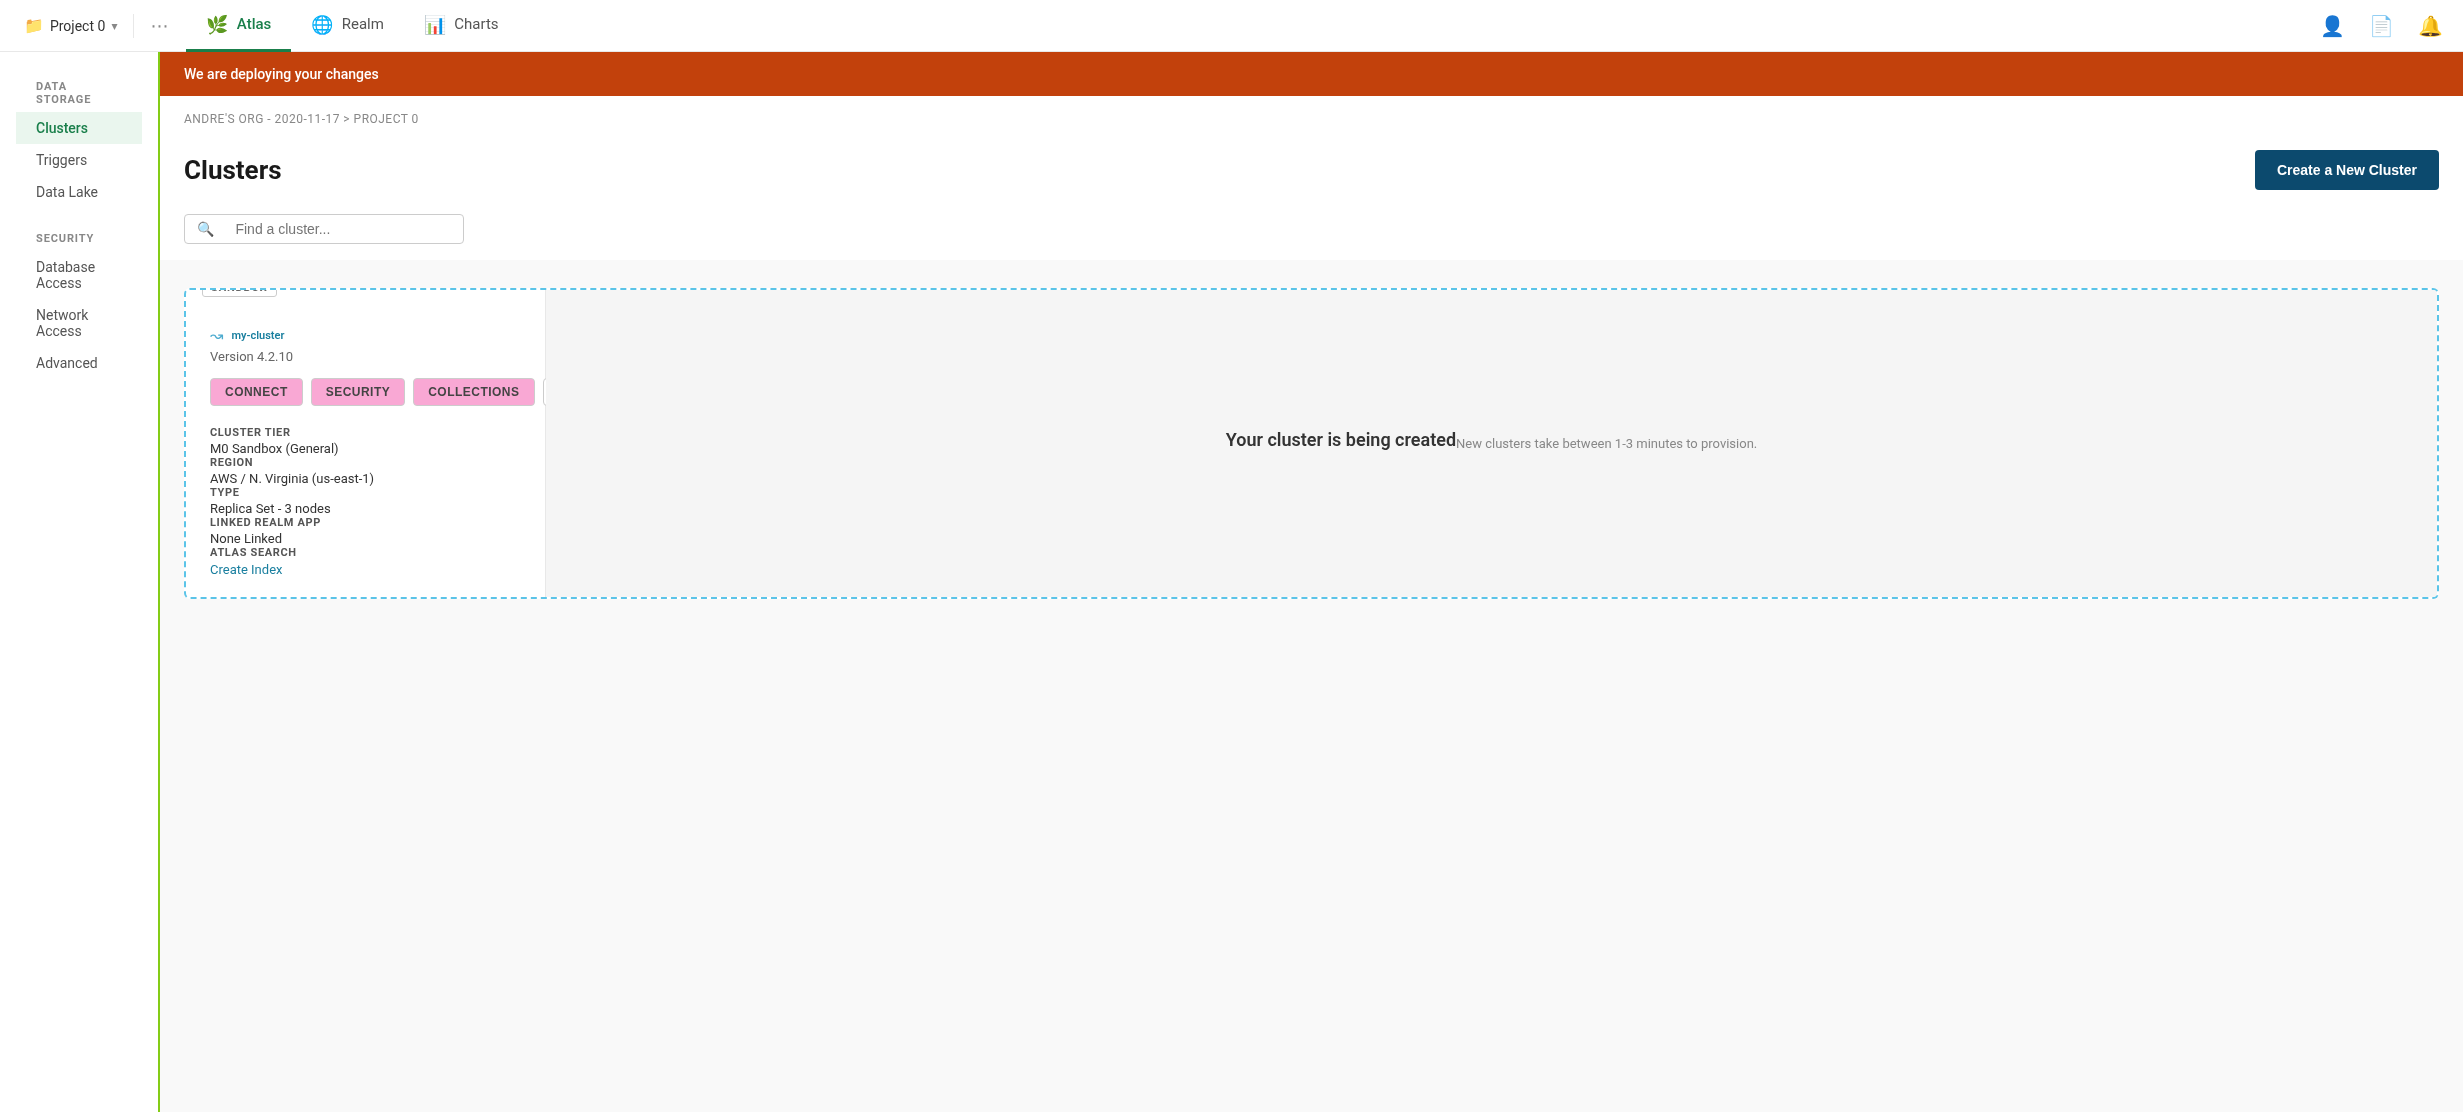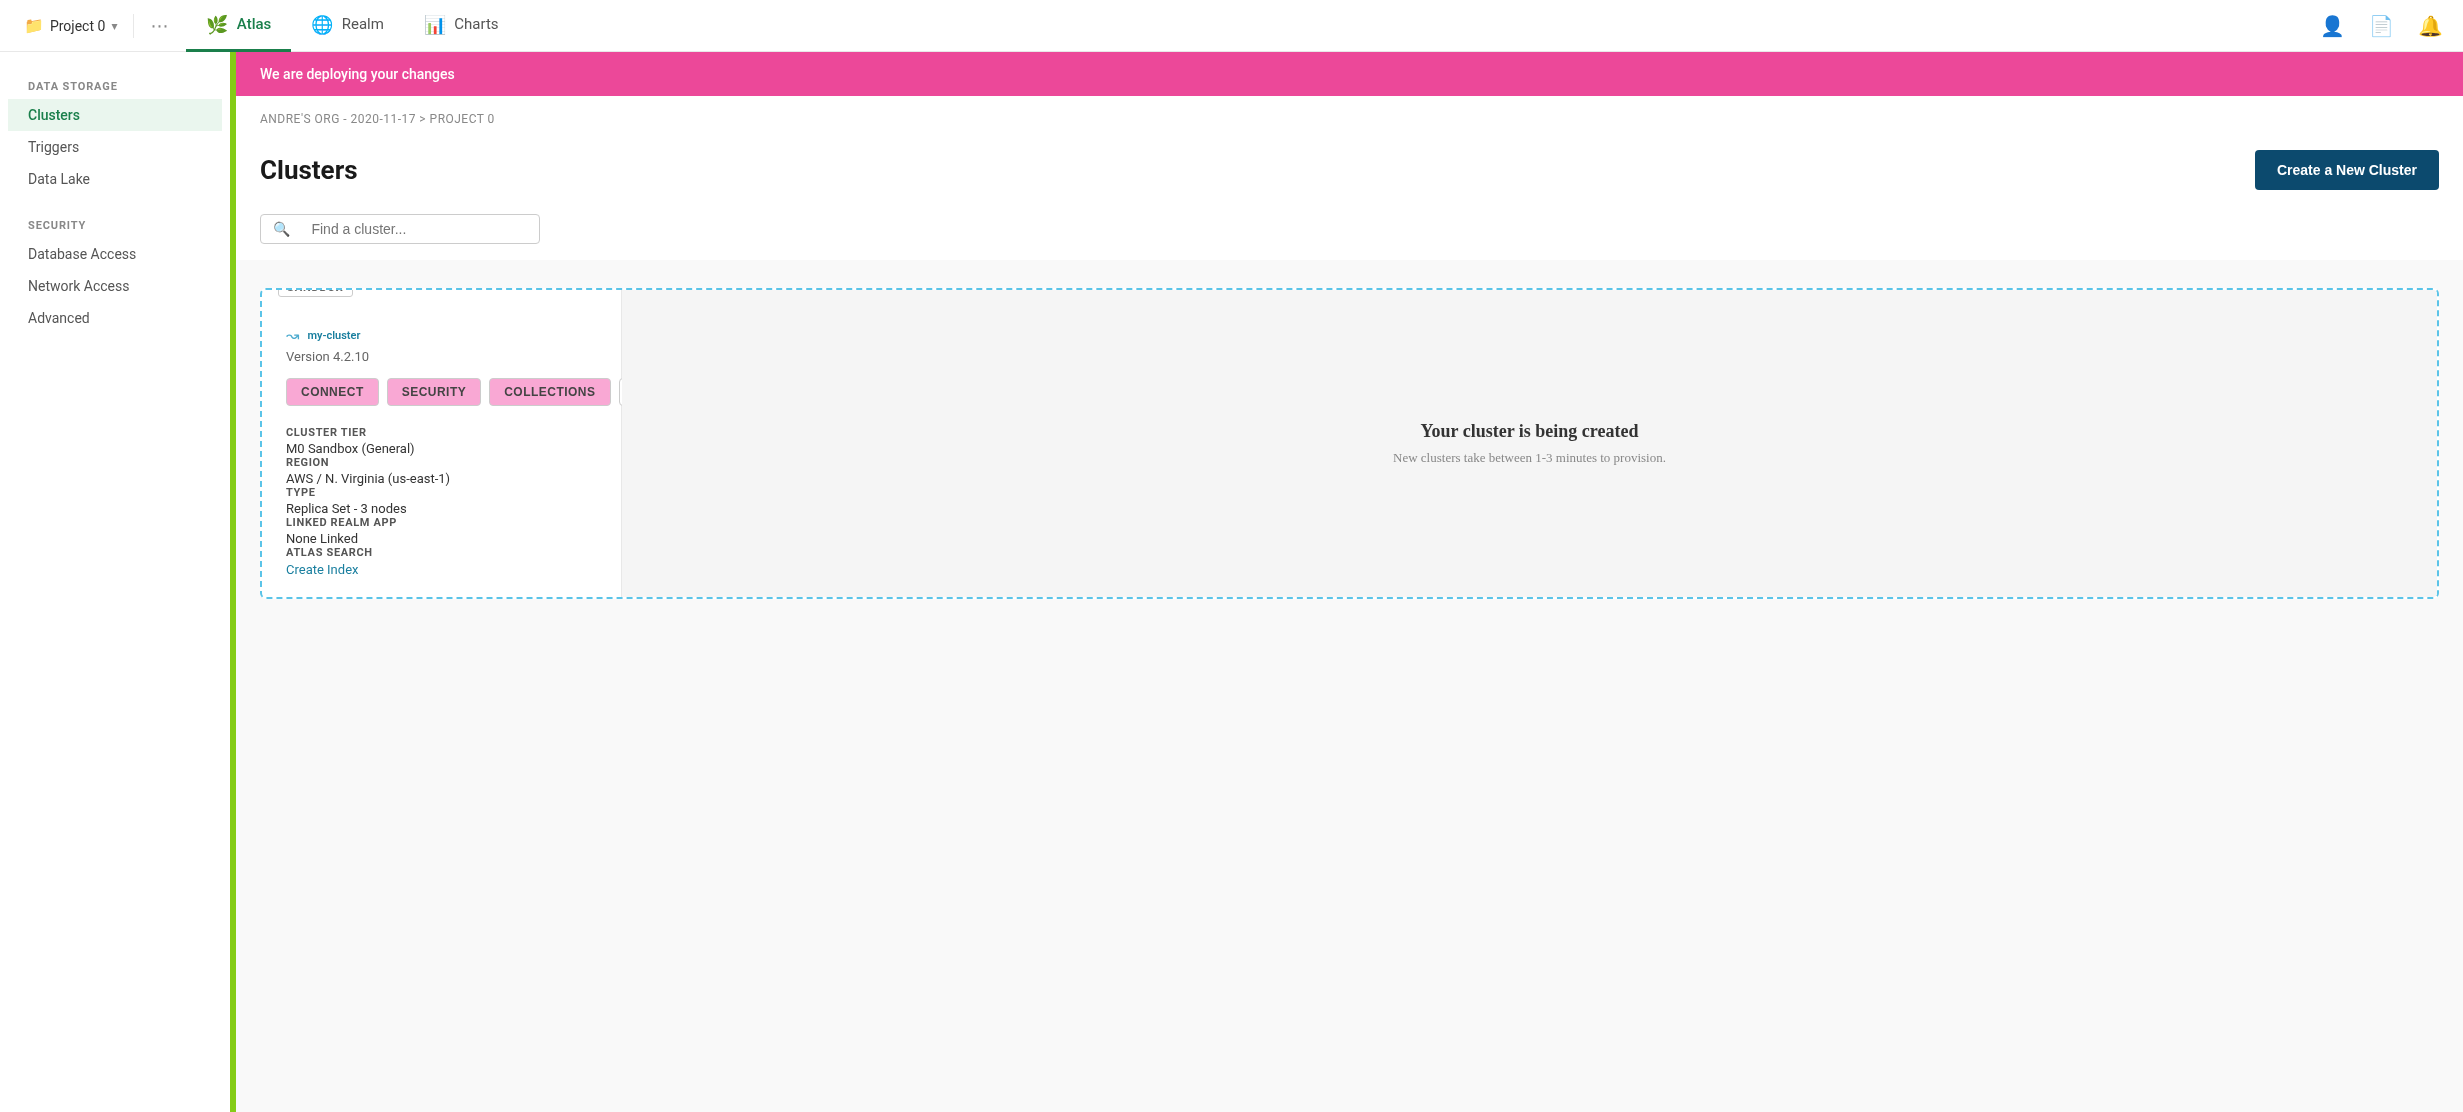--- a/index.html
+++ b/index.html
@@ -77,24 +77,24 @@
     }
 
     
     .layout {
       display: flex;
       min-height: calc(100vh - 52px);
     }
 
     
     .sidebar {
-      width: 236px;
-      background: #fff;
-      border-right: 6px solid #84cc16;
-      padding: 20px 8px;
+      width: 160px;
+      background: #fff;
+      border-right: 2px solid #84cc16;
+      padding: 20px 16px;
       flex-shrink: 0;
     }
     .sidebar-section-label {
       font-size: 11px;
       font-weight: 700;
       color: #888;
       letter-spacing: 0.08em;
       padding: 8px 20px 6px;
       text-transform: uppercase;
     }
@@ -114,21 +114,21 @@
 
     
     .main-content {
       flex: 1;
       padding: 0;
       overflow-y: auto;
     }
 
     
     .deploy-banner {
-      background: #ec4899;
+      background: #c2410c;
       color: #fff;
       padding: 14px 24px;
       font-size: 14px;
       font-weight: 500;
     }
 
     
     .page-header {
       padding: 16px 24px 8px;
       background: #fff;
@@ -274,23 +274,22 @@
       text-decoration: none;
     }
 
     
     .cluster-card-right {
       flex: 1;
       background: #f5f5f5;
       display: flex;
       align-items: center;
       justify-content: center;
-      flex-direction: column;
+      flex-direction: row;
       padding: 40px;
-      font-family: Liberation Serif, serif;
     }
     .provisioning-title {
       font-size: 18px;
       font-weight: 600;
       color: #333;
       margin-bottom: 8px;
     }
     .provisioning-subtitle {
       font-size: 13px;
       color: #888;

